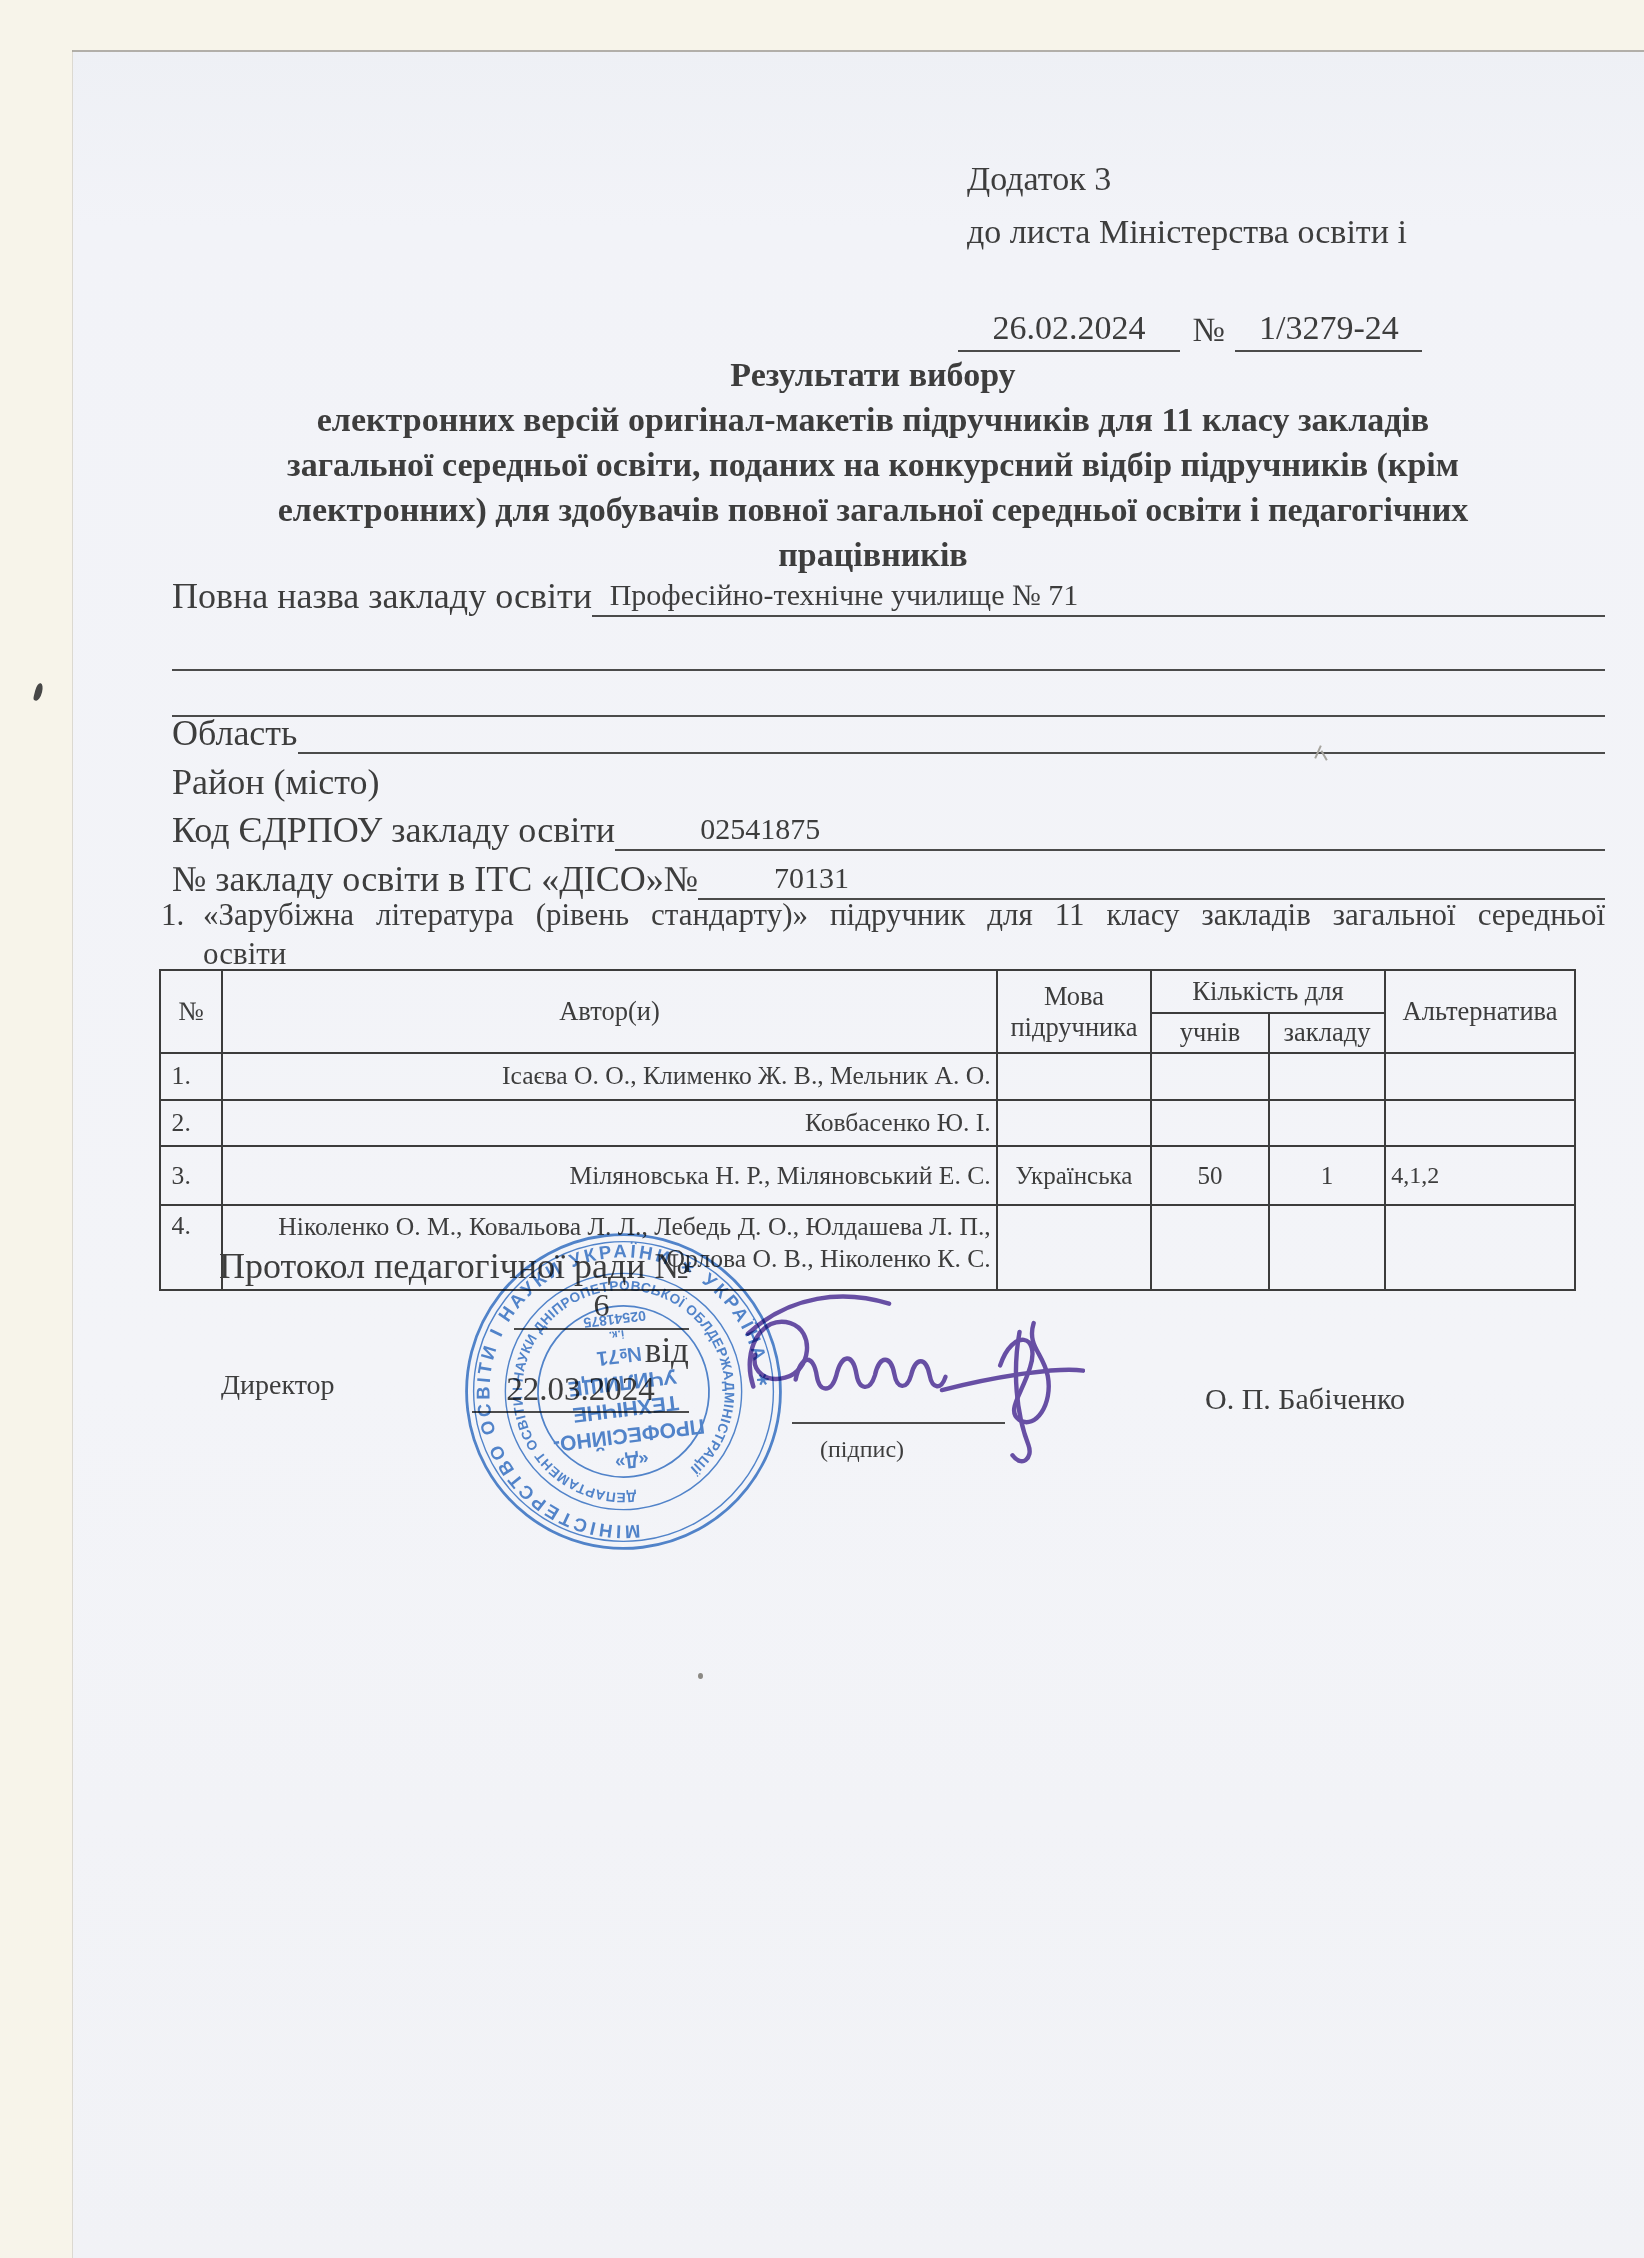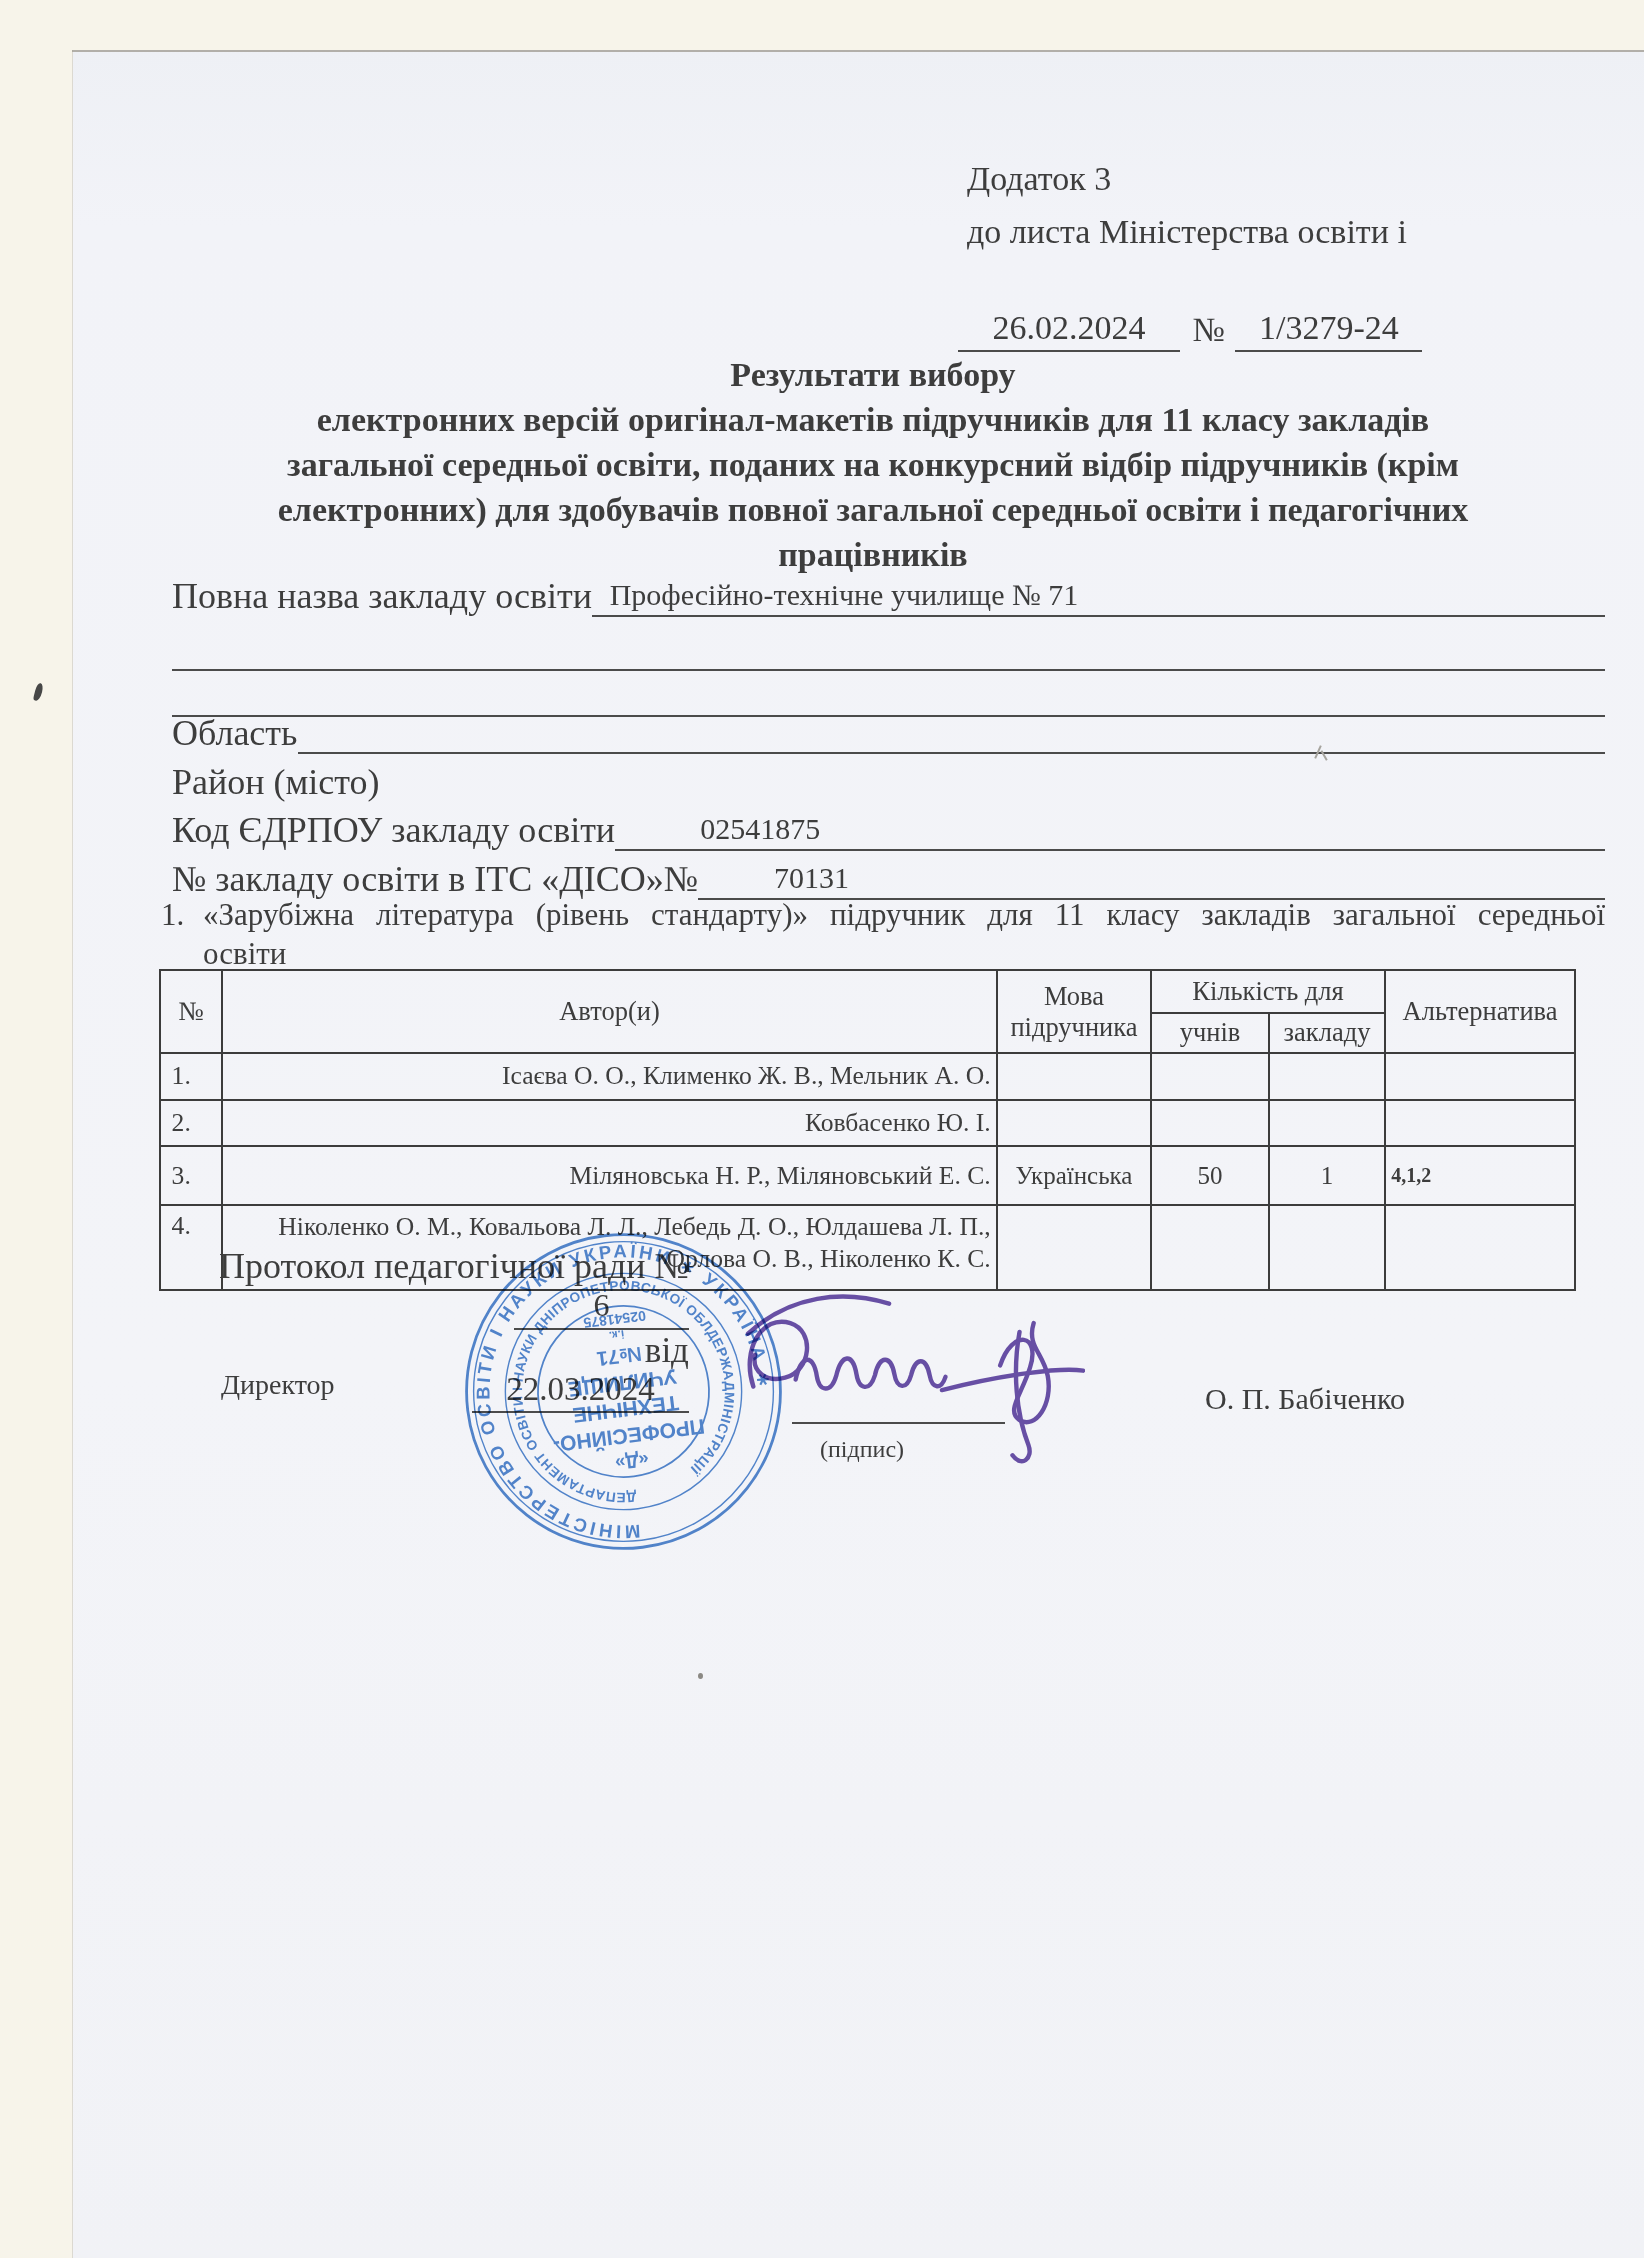--- a/index.html
+++ b/index.html
@@ -45,21 +45,21 @@
   
   table.books{position:absolute;left:159px;top:969px;width:1415px;border-collapse:collapse;
               table-layout:fixed;font-size:25.6px;}
   table.books,.books th,.books td{border:2.2px solid #3c3c3c;}
   table.books{border-width:2.6px;}
   .books th{font-weight:normal;font-size:26.5px;text-align:center;vertical-align:middle;padding:1.8px 3.5px;}
   .books td{vertical-align:middle;padding:1.8px 5.3px;}
   .books td.c-num{text-align:left;padding-left:10.6px;}
   .books td.c-auth{text-align:right;padding-left:8.8px;line-height:32px;}
   .books td.c-mid{text-align:center;font-size:25px;}
-  .books td.c-alt{text-align:left;font-size:20px;font-weight:bold;}
+  .books td.c-alt{text-align:left;font-size:24px;}
   tr.hr1 th{height:37px;} tr.hr2 th{height:35px;}
   tr.dr1 td{height:41px;} tr.dr2 td{height:41px;} tr.dr3 td{height:53px;} tr.dr4 td{height:76px;}
   
   .protocol{position:absolute;left:219px;top:1246px;display:flex;align-items:flex-end;height:51px;flex-direction:column;}
   .protocol .plabel{font-size:36px;line-height:41px;}
   .protocol .pnum{width:175px;text-align:center;font-size:32px;margin-left:12.4px;padding-bottom:3.5px;}
   .protocol .vid{font-size:35px;margin-left:16px;line-height:41px;}
   .protocol .pdate{width:217px;text-align:center;font-size:33px;margin-left:16px;padding-bottom:3.5px;}
   
   .role{position:absolute;left:221px;top:1369px;font-size:28px;}

